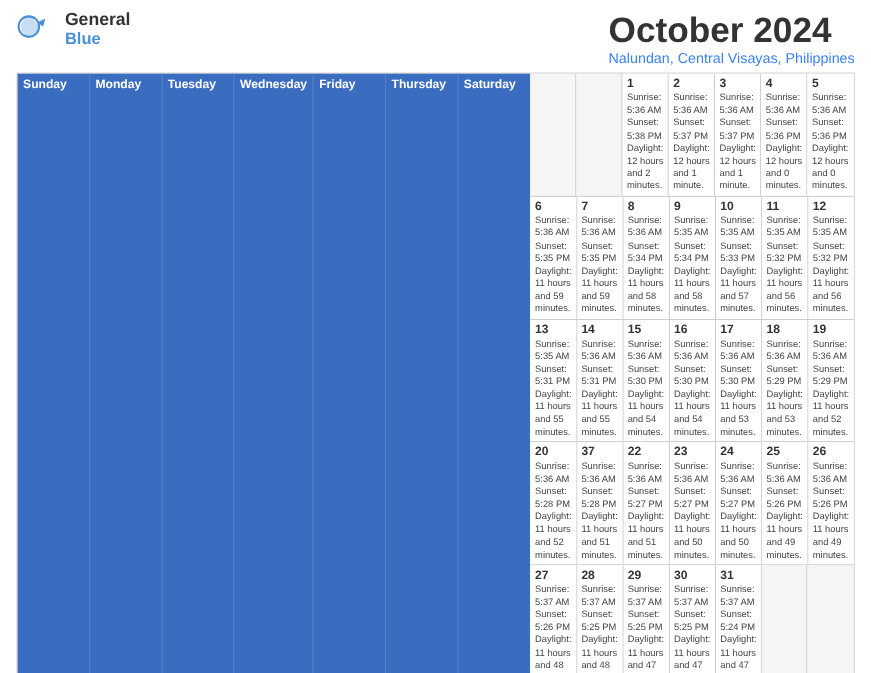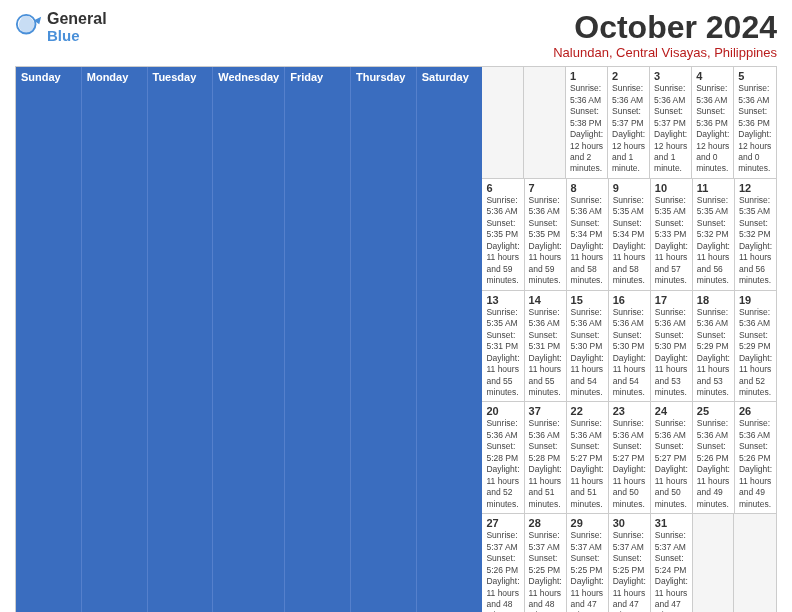--- a/index.html
+++ b/index.html
@@ -19,21 +19,21 @@
     }
     .header {
       display: flex;
       justify-content: space-between;
       align-items: flex-start;
       margin-bottom: 6px;
     }
     .logo {
       display: flex;
       align-items: center;
-      gap: 4px;
+      gap: 16px;
     }
     .logo-text {
       display: flex;
       flex-direction: column;
       line-height: 1.1;
     }
     .logo-general {
       font-size: 16px;
       font-weight: bold;
       color: #333;
@@ -41,31 +41,31 @@
     .logo-blue {
       font-size: 15px;
       font-weight: bold;
       color: #4a90d9;
     }
     .logo-icon {
       width: 28px;
       height: 28px;
     }
     .title-area {
-      text-align: right;
+      text-align: left;
     }
     .month-title {
       font-size: 32px;
       font-weight: bold;
       color: #333;
       line-height: 1.1;
     }
     .subtitle {
       font-size: 13px;
-      color: #b91c1c;
+      color: #3b82f6;
     }
     .calendar {
       flex: 1;
       display: flex;
       flex-direction: row;
       border: 1px solid #ccc;
     }
     .cal-header {
       display: grid;
       grid-template-columns: repeat(7, 1fr);

